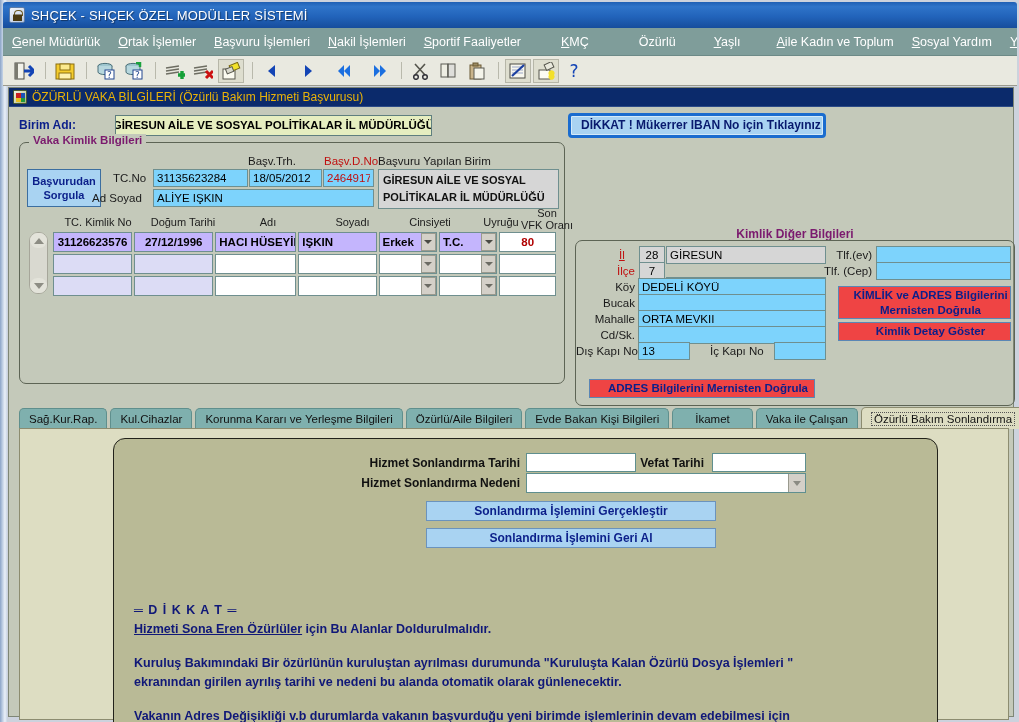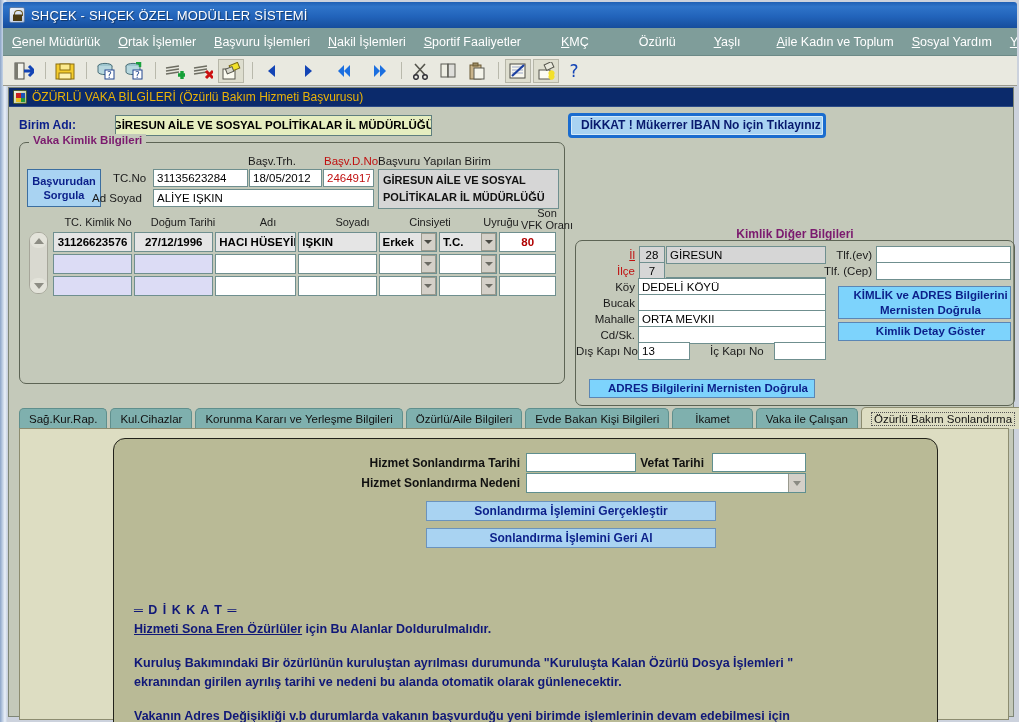--- a/index.html
+++ b/index.html
@@ -157,54 +157,54 @@
   #kimlik-fs { left: 566px; top: 133px; width: 440px; height: 166px; }
   #kimlik-fs-legend-outer {
     position: absolute; left: 566px; top: 120px; width: 440px; text-align: center;
     font-size: 12px; font-weight: bold; color: #7b1a6e;
   }
 
   .lbl { font-size: 11.5px; color: #1a1a1a; white-space: nowrap; }
   .lbl-red { font-size: 11.5px; color: #c01010; white-space: nowrap; }
 
   .tf {
-    border: 1px solid #6f8f8f; background: #ffffff;
+    border: 1px solid #6f8f8f; background: #7dd3fc;
     font-family: "Liberation Sans", sans-serif; font-size: 11.5px;
     color: #000; padding: 0 3px; height: 18px; line-height: 17px;
     outline: none;
   }
   .tf.gray { background: #d6d6d6; }
 
   .sorgula-btn {
     width: 74px; height: 38px;
     background: #a9d3f2; border: 1px solid #3c6ea0;
     color: #0b1f8a; font-size: 11px; font-weight: bold;
     display: flex; flex-direction: column; align-items: center; justify-content: center;
     line-height: 14px; cursor: default;
   }
   .blue-btn {
-    background: #7dd3fc; border: 1px solid #5a86b5;
+    background: #ef4444; border: 1px solid #5a86b5;
     color: #0b1f8a; font-weight: bold; font-size: 11.5px;
     display: flex; align-items: center; justify-content: center; text-align: center;
     line-height: 15px; cursor: default; padding-left: 12px;
   }
 
   
   .grid-head {
     position: absolute; display: flex; font-size: 11px; color: #1c1c1c;
   }
   .grid-head div { text-align: center; }
   .grid-rows { position: absolute; }
   .grow { display: flex; height: 20px; margin-bottom: 2px; }
   .gcell {
     border: 1px solid #6f8f8f; margin-right: 2px; height: 20px;
     font-size: 11.5px; display: flex; align-items: center; padding: 0 3px;
     background: #ffffff; overflow: hidden; white-space: nowrap;
   }
-  .gcell.yellow { background: #e5e5e5; font-weight: bold; }
+  .gcell.yellow { background: #c4b5fd; font-weight: bold; }
   .gcell.lilac { background: #dcdcf5; }
   .gcell.center { justify-content: center; }
   .gcell.vfk { color: #b00000; font-weight: bold; justify-content: center; }
   .combo-arrow {
     width: 15px; height: 18px; margin-left: auto;
     background: #d4d0c8; border: 1px solid #9a9a8e;
     display: flex; align-items: center; justify-content: center;
   }
   .combo-arrow i {
     display: block; width: 0; height: 0;
@@ -569,21 +569,21 @@
                 </span>
             </div>
             <div class="gcell" style="width:60px"></div>
           </div>
         </div>
       </div>
 
       <div id="kimlik-fs-legend-outer">Kimlik Diğer Bilgileri</div>
       <div class="fs" id="kimlik-fs">
 
-        <div class="lbl-red" style="position:absolute;left:43px;top:8px;width:16px;text-align:right;text-decoration:underline;">İl</div>
+        <div class="lbl-red" style="position:absolute;left:43px;top:8px;width:16px;text-decoration:underline;">İl</div>
         <input class="tf gray" style="position: absolute; left: 63px; top: 5px; width: 26px; text-align: center;" value="28">
         <input class="tf gray" style="position: absolute; left: 90px; top: 5px; width: 160px;" value="GİRESUN">
 
         <div class="lbl-red" style="position:absolute;left:33px;top:24px;width:26px;text-align:right;">İlçe</div>
         <input class="tf gray" style="position: absolute; left: 63px; top: 21px; width: 26px; text-align: center;" value="7">
         <input class="tf gray" style="position: absolute; left: 90px; top: 21px; width: 160px; margin-top: 15px;" value="GÖRELE">
 
         <div class="lbl" style="position:absolute;left:24px;top:40px;width:35px;text-align:right;">Köy</div>
         <input class="tf" style="position: absolute; left: 62px; top: 37px; width: 188px;" value="DEDELİ KÖYÜ">
 

